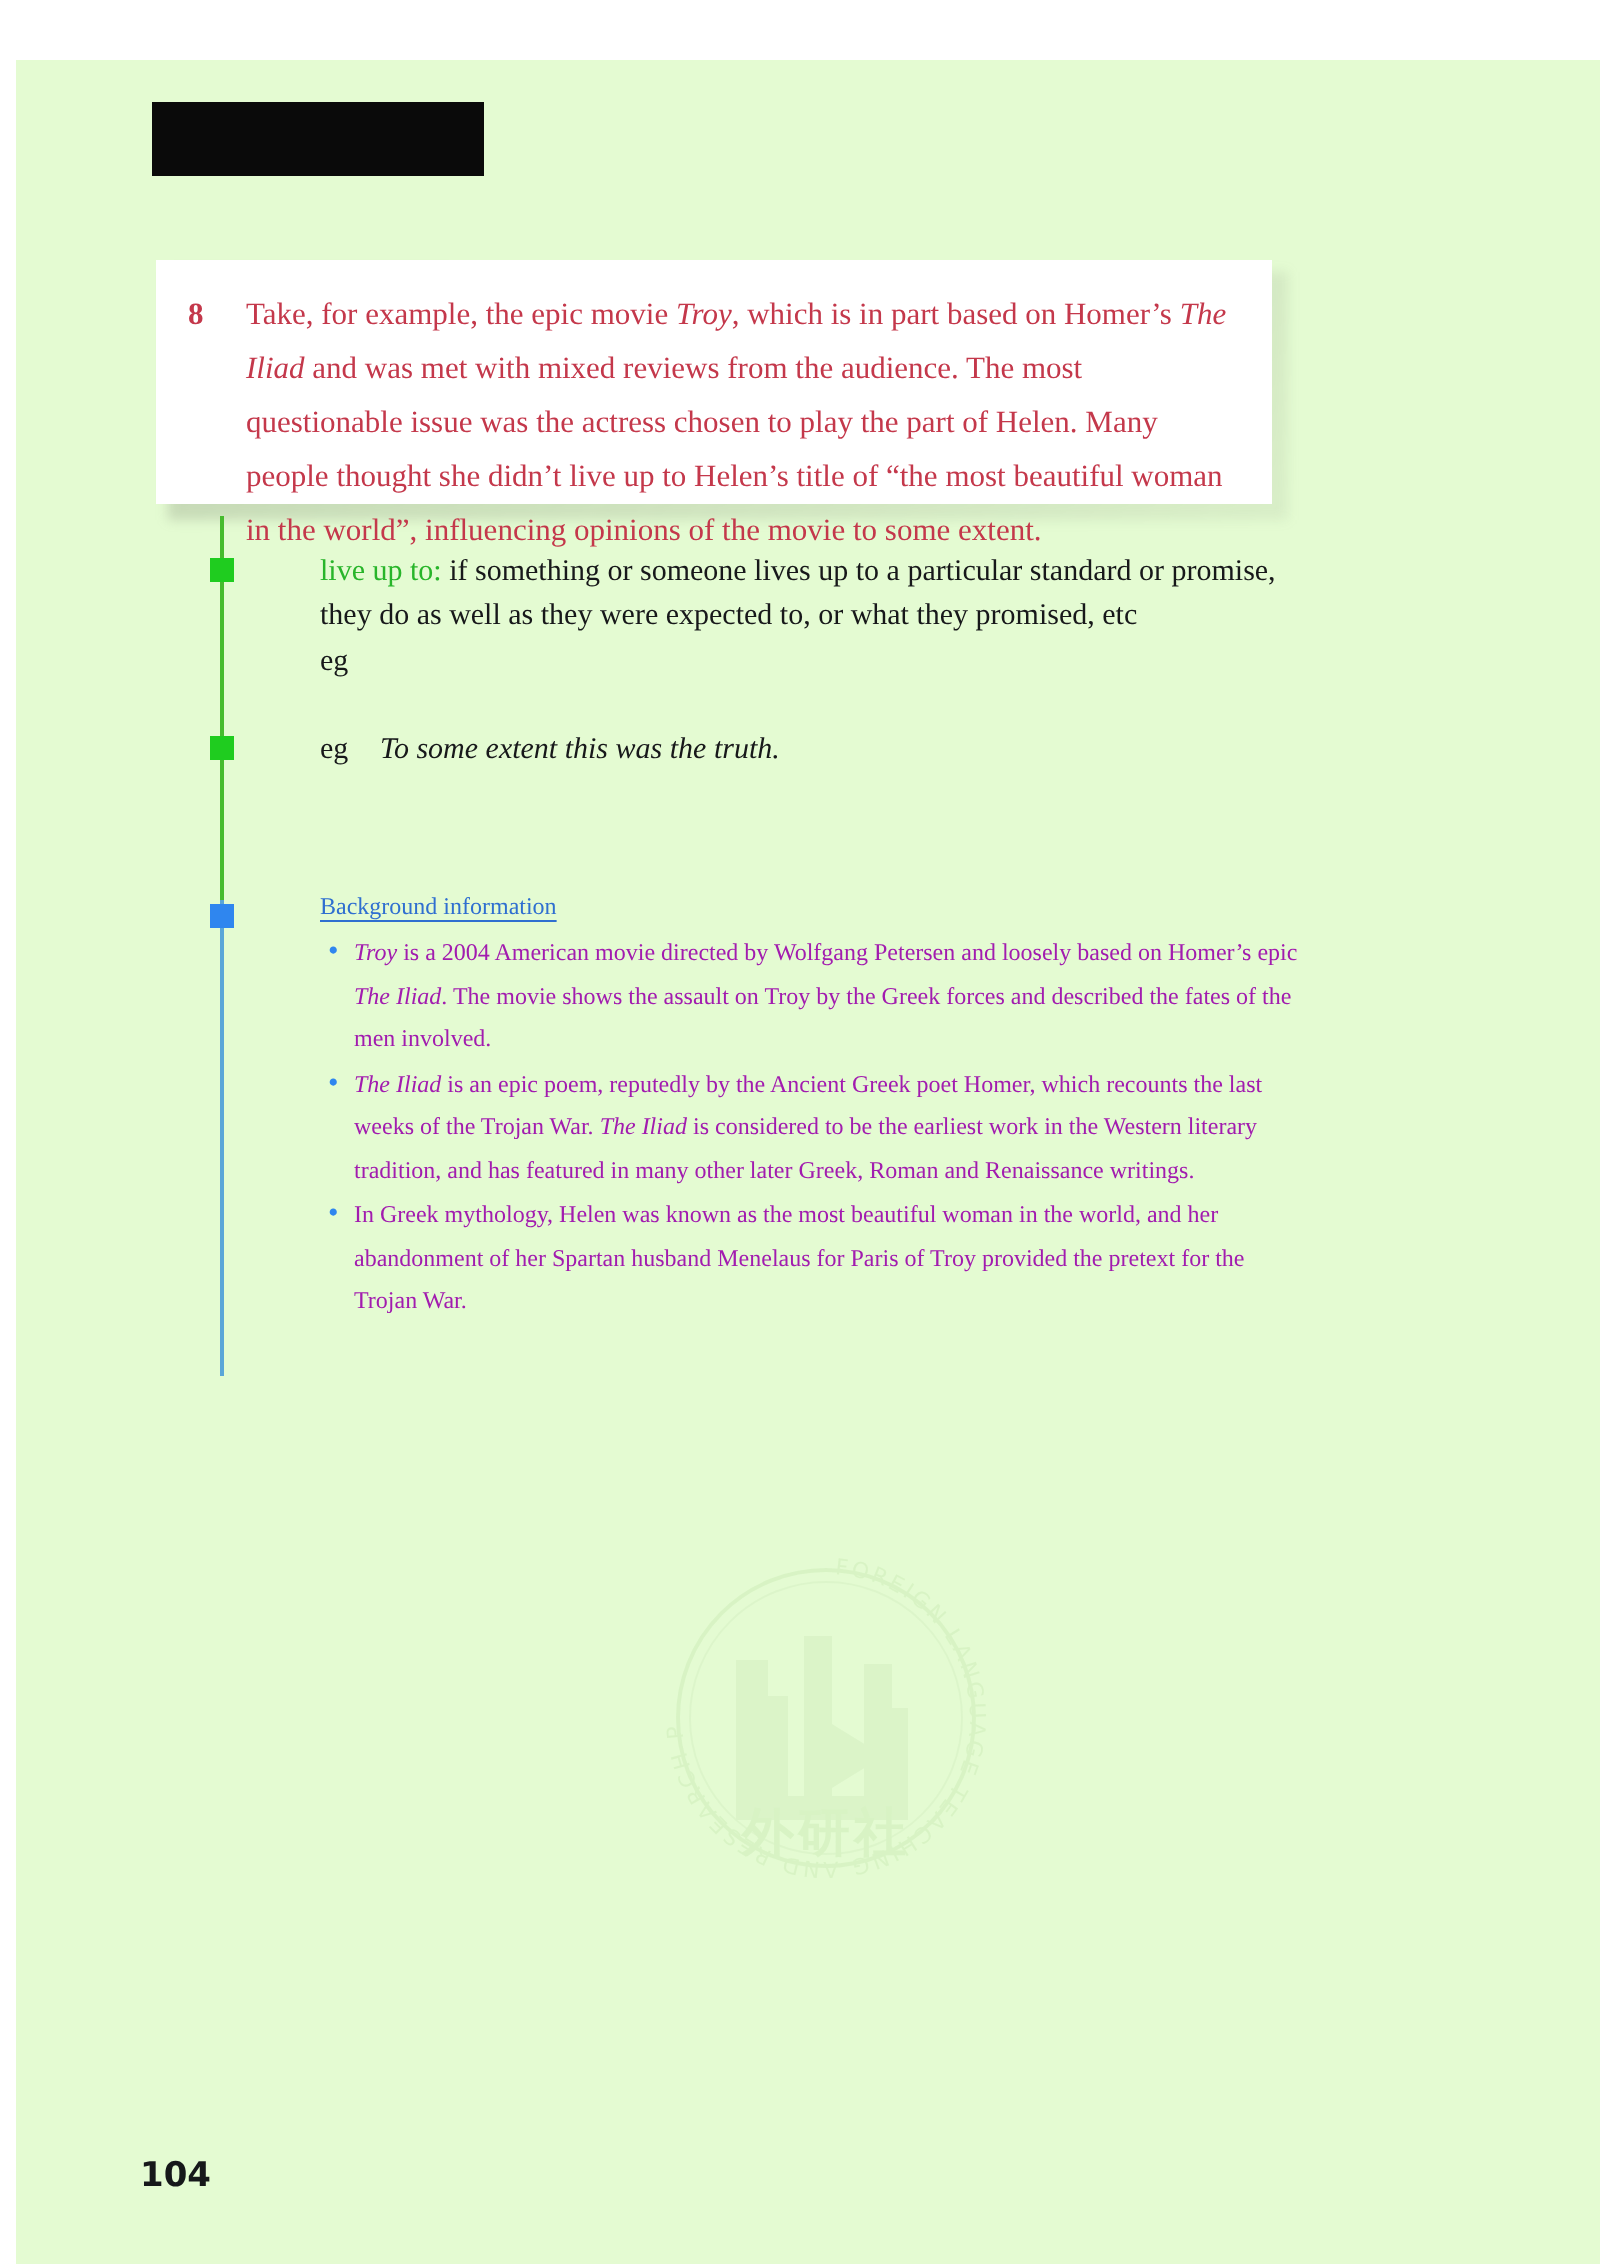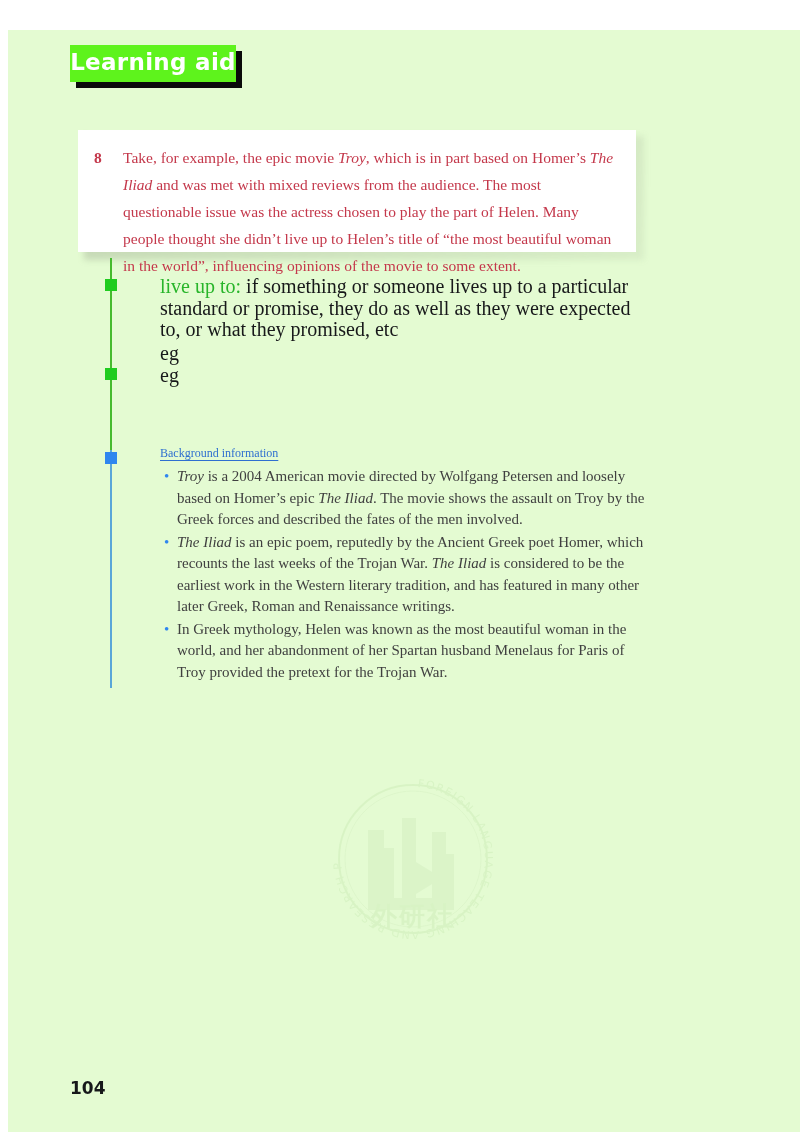--- a/index.html
+++ b/index.html
@@ -132,21 +132,21 @@
   .marker.blue  { background: #2f86ef; }
   .m1 { top: 249px; }
   .m2 { top: 338px; }
   .m3 { top: 422px; }
 
   
   .entry {
     position: absolute;
     left: 152px;
     width: 486px;
-    font-size: 20px;
+    font-size: 15px;
     line-height: 21.5px;
     color: #17181a;
   }
   .entry-1 { top: 246px; }
   .entry-2 { top: 333px; }
   .term-green {
     color: #28b52a;
     font-weight: normal;
   }
   .eg-line {
@@ -184,23 +184,23 @@
     flex: 0 0 17px;
     color: #2f86ef;
     font-size: 15px;
     line-height: 21.5px;
     text-align: left;
     padding-left: 4px;
     box-sizing: border-box;
   }
   .bullet-text {
     flex: 1;
-    font-size: 15px;
+    font-size: 12px;
     line-height: 21.5px;
-    color: #404040;
+    color: #a21caf;
   }
   .bullet-text i { font-style: italic; }
 
   
   .watermark {
     position: absolute;
     left: 316px;
     top: 740px;
     width: 178px;
     height: 178px;
@@ -236,23 +236,20 @@
     color: #16181a;
   }
 </style>
 </head>
 <body>
 
 <div class="page">
 
   <div class="banner-wrap">
     <div class="banner-shadow"></div>
-    <div class="banner">
-      <span class="banner-label">Learning aid</span>
-    </div>
   </div>
 
   <div class="panel-shadow"></div>
   <div class="panel">
     <div class="panel-row">
       <div class="panel-num">8</div>
       <div class="panel-text" id="excerpt-text"><span>Take, for example, the epic movie </span><i>Troy</i><span>, which is in part based on Homer’s </span><i>The Iliad</i><span> and was met with mixed reviews from the audience. The most questionable issue was the actress chosen to play the part of Helen. Many people thought she didn’t live up to Helen’s title of “the most beautiful woman in the world”, influencing opinions of the movie to some extent.</span></div>
     </div>
   </div>
 
@@ -267,20 +264,21 @@
       <span class="term-green">live up to:</span><span> if something or someone lives up to a particular standard or promise, they do as well as they were expected to, or what they promised, etc</span>
     </div>
     <div class="eg-line">
       <span class="eg-label">eg</span>
     </div>
   </div>
 
   <div class="entry entry-2">
     <div class="eg-line">
       <span class="eg-label">eg</span>
+      <span class="eg-text">To some extent this was the truth.</span>
     </div>
   </div>
 
   <div class="bginfo">
     <div class="bginfo-title">Background information</div>
     <div id="bg-bullets">
         <div class="bullet-row">
           <div class="bullet-dot">•</div>
           <div class="bullet-text"><i>Troy</i><span> is a 2004 American movie directed by Wolfgang Petersen and loosely based on Homer’s epic </span><i>The Iliad</i><span>. The movie shows the assault on Troy by the Greek forces and described the fates of the men involved.</span></div>
         </div>

